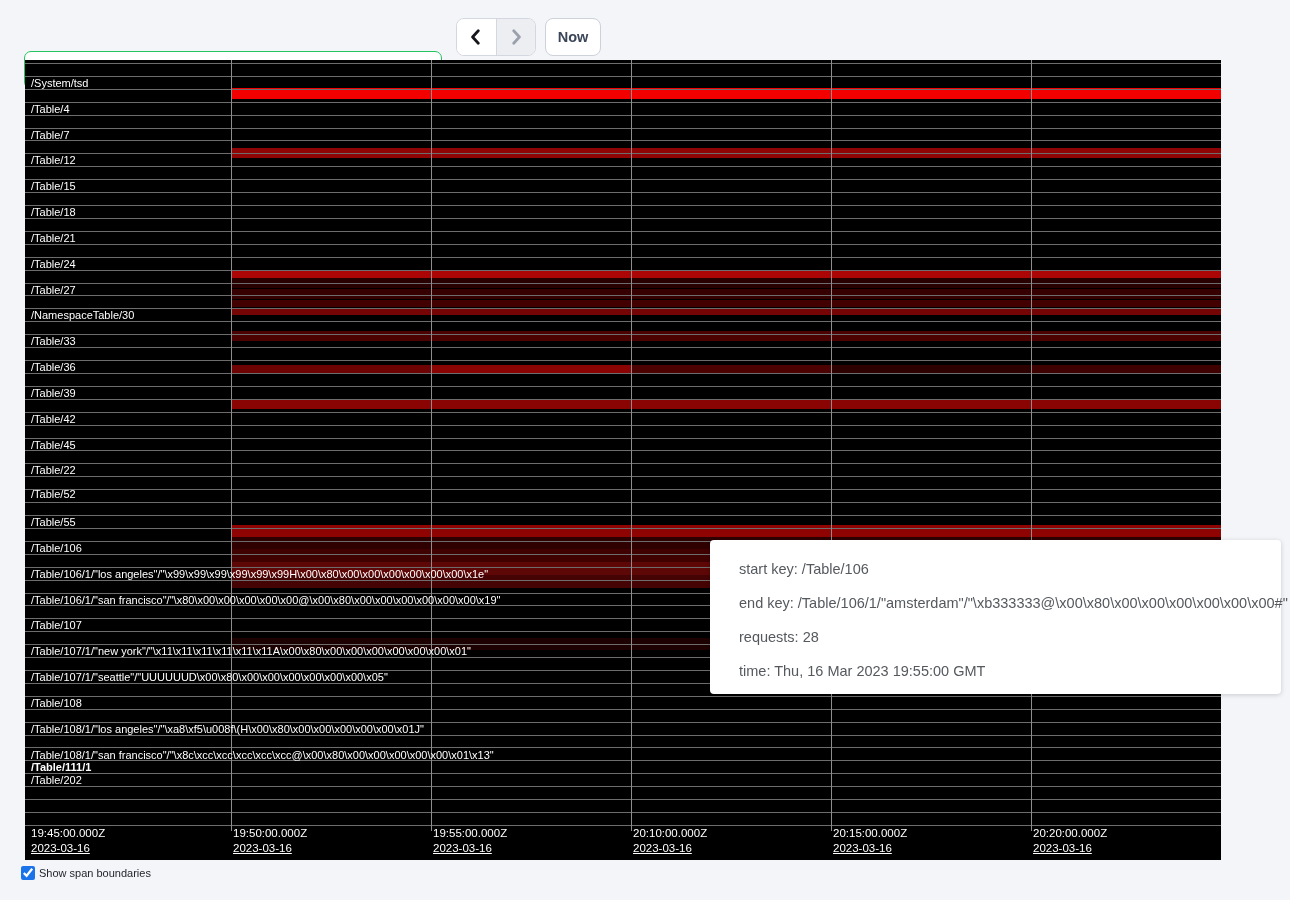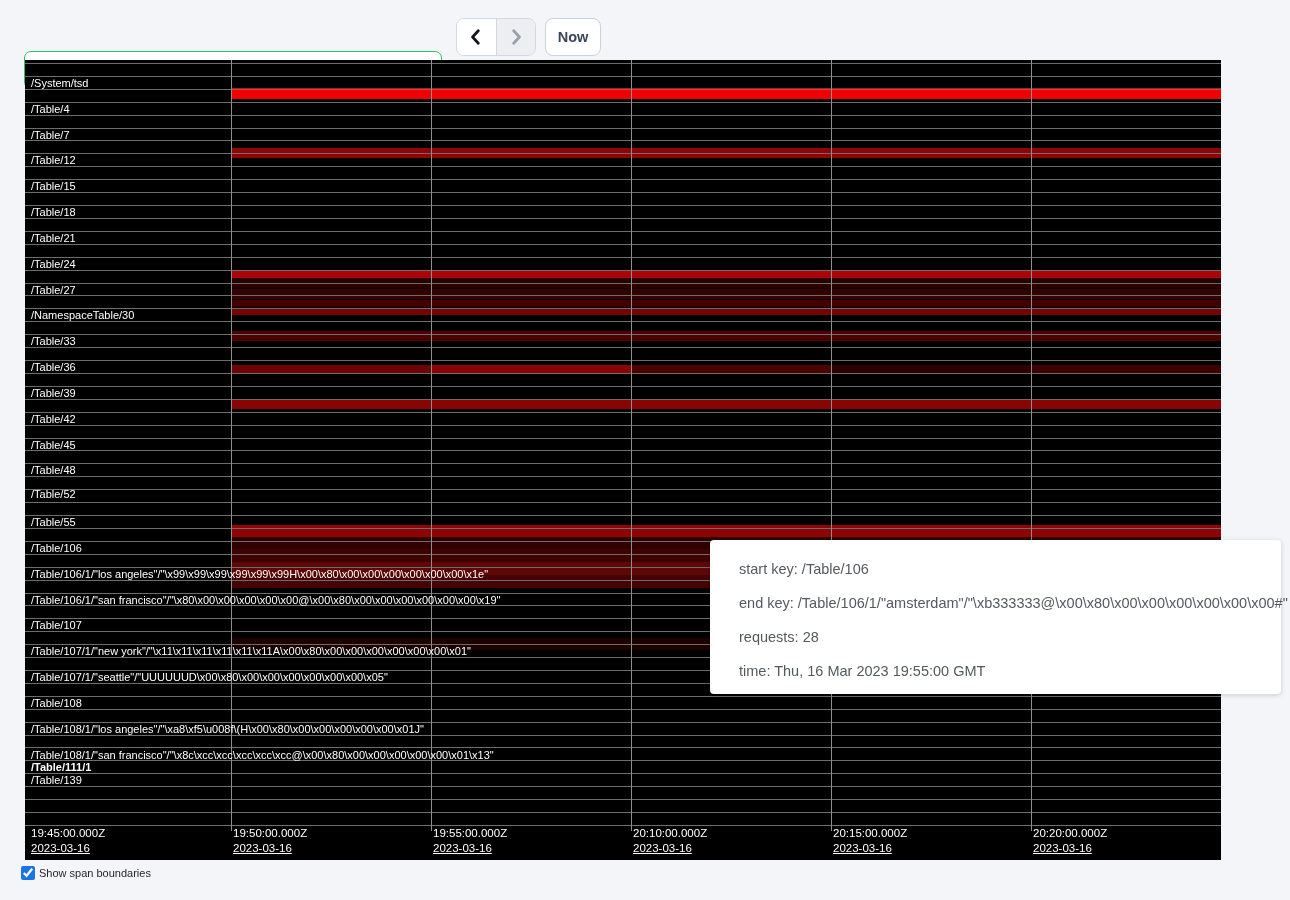--- a/index.html
+++ b/index.html
@@ -230,33 +230,33 @@
     <div class="row-label" style="top: 146.15px;">/Table/18</div>
     <div class="row-label" style="top: 171.98px;">/Table/21</div>
     <div class="row-label" style="top: 197.81px;">/Table/24</div>
     <div class="row-label" style="top: 223.64px;">/Table/27</div>
     <div class="row-label" style="top: 249.47px;">/NamespaceTable/30</div>
     <div class="row-label" style="top: 275.3px;">/Table/33</div>
     <div class="row-label" style="top: 301.13px;">/Table/36</div>
     <div class="row-label" style="top: 326.96px;">/Table/39</div>
     <div class="row-label" style="top: 352.79px;">/Table/42</div>
     <div class="row-label" style="top: 378.62px;">/Table/45</div>
-    <div class="row-label" style="top: 404.45px;">/Table/48</div>
+    <div class="row-label" style="top: 404.45px;">/Table/22</div>
     <div class="row-label" style="top: 428px;">/Table/52</div>
     <div class="row-label" style="top: 456.11px;">/Table/55</div>
     <div class="row-label" style="top: 481.94px;">/Table/106</div>
     <div class="row-label" style="top: 507.77px;">/Table/106/1/"los angeles"/"\x99\x99\x99\x99\x99\x99H\x00\x80\x00\x00\x00\x00\x00\x00\x1e"</div>
     <div class="row-label" style="top: 533.6px;">/Table/106/1/"san francisco"/"\x80\x00\x00\x00\x00\x00@\x00\x80\x00\x00\x00\x00\x00\x00\x19"</div>
     <div class="row-label" style="top: 559.43px;">/Table/107</div>
     <div class="row-label" style="top: 585.26px;">/Table/107/1/"new york"/"\x11\x11\x11\x11\x11\x11A\x00\x80\x00\x00\x00\x00\x00\x00\x01"</div>
     <div class="row-label" style="top: 611.09px;">/Table/107/1/"seattle"/"UUUUUUD\x00\x80\x00\x00\x00\x00\x00\x00\x05"</div>
     <div class="row-label" style="top: 636.92px;">/Table/108</div>
     <div class="row-label" style="top: 662.75px;">/Table/108/1/"los angeles"/"\xa8\xf5\u008f\(H\x00\x80\x00\x00\x00\x00\x00\x01J"</div>
     <div class="row-label" style="top: 688.58px;">/Table/108/1/"san francisco"/"\x8c\xcc\xcc\xcc\xcc\xcc@\x00\x80\x00\x00\x00\x00\x00\x01\x13"</div>
-    <div class="row-label" style="top: 714.41px;">/Table/139</div>
+    <div class="row-label" style="top: 714.41px;">/Table/202</div>
     <div class="row-label" style="top: 701px; font-weight: bold;">/Table/111/1</div>
     <div class="x-tick" style="left: 6px;">
       <div>19:45:00.000Z</div>
       <div class="date">2023-03-16</div>
     </div>
     <div class="x-tick" style="left: 208px;">
       <div>19:50:00.000Z</div>
       <div class="date">2023-03-16</div>
     </div>
     <div class="x-tick" style="left: 408px;">

